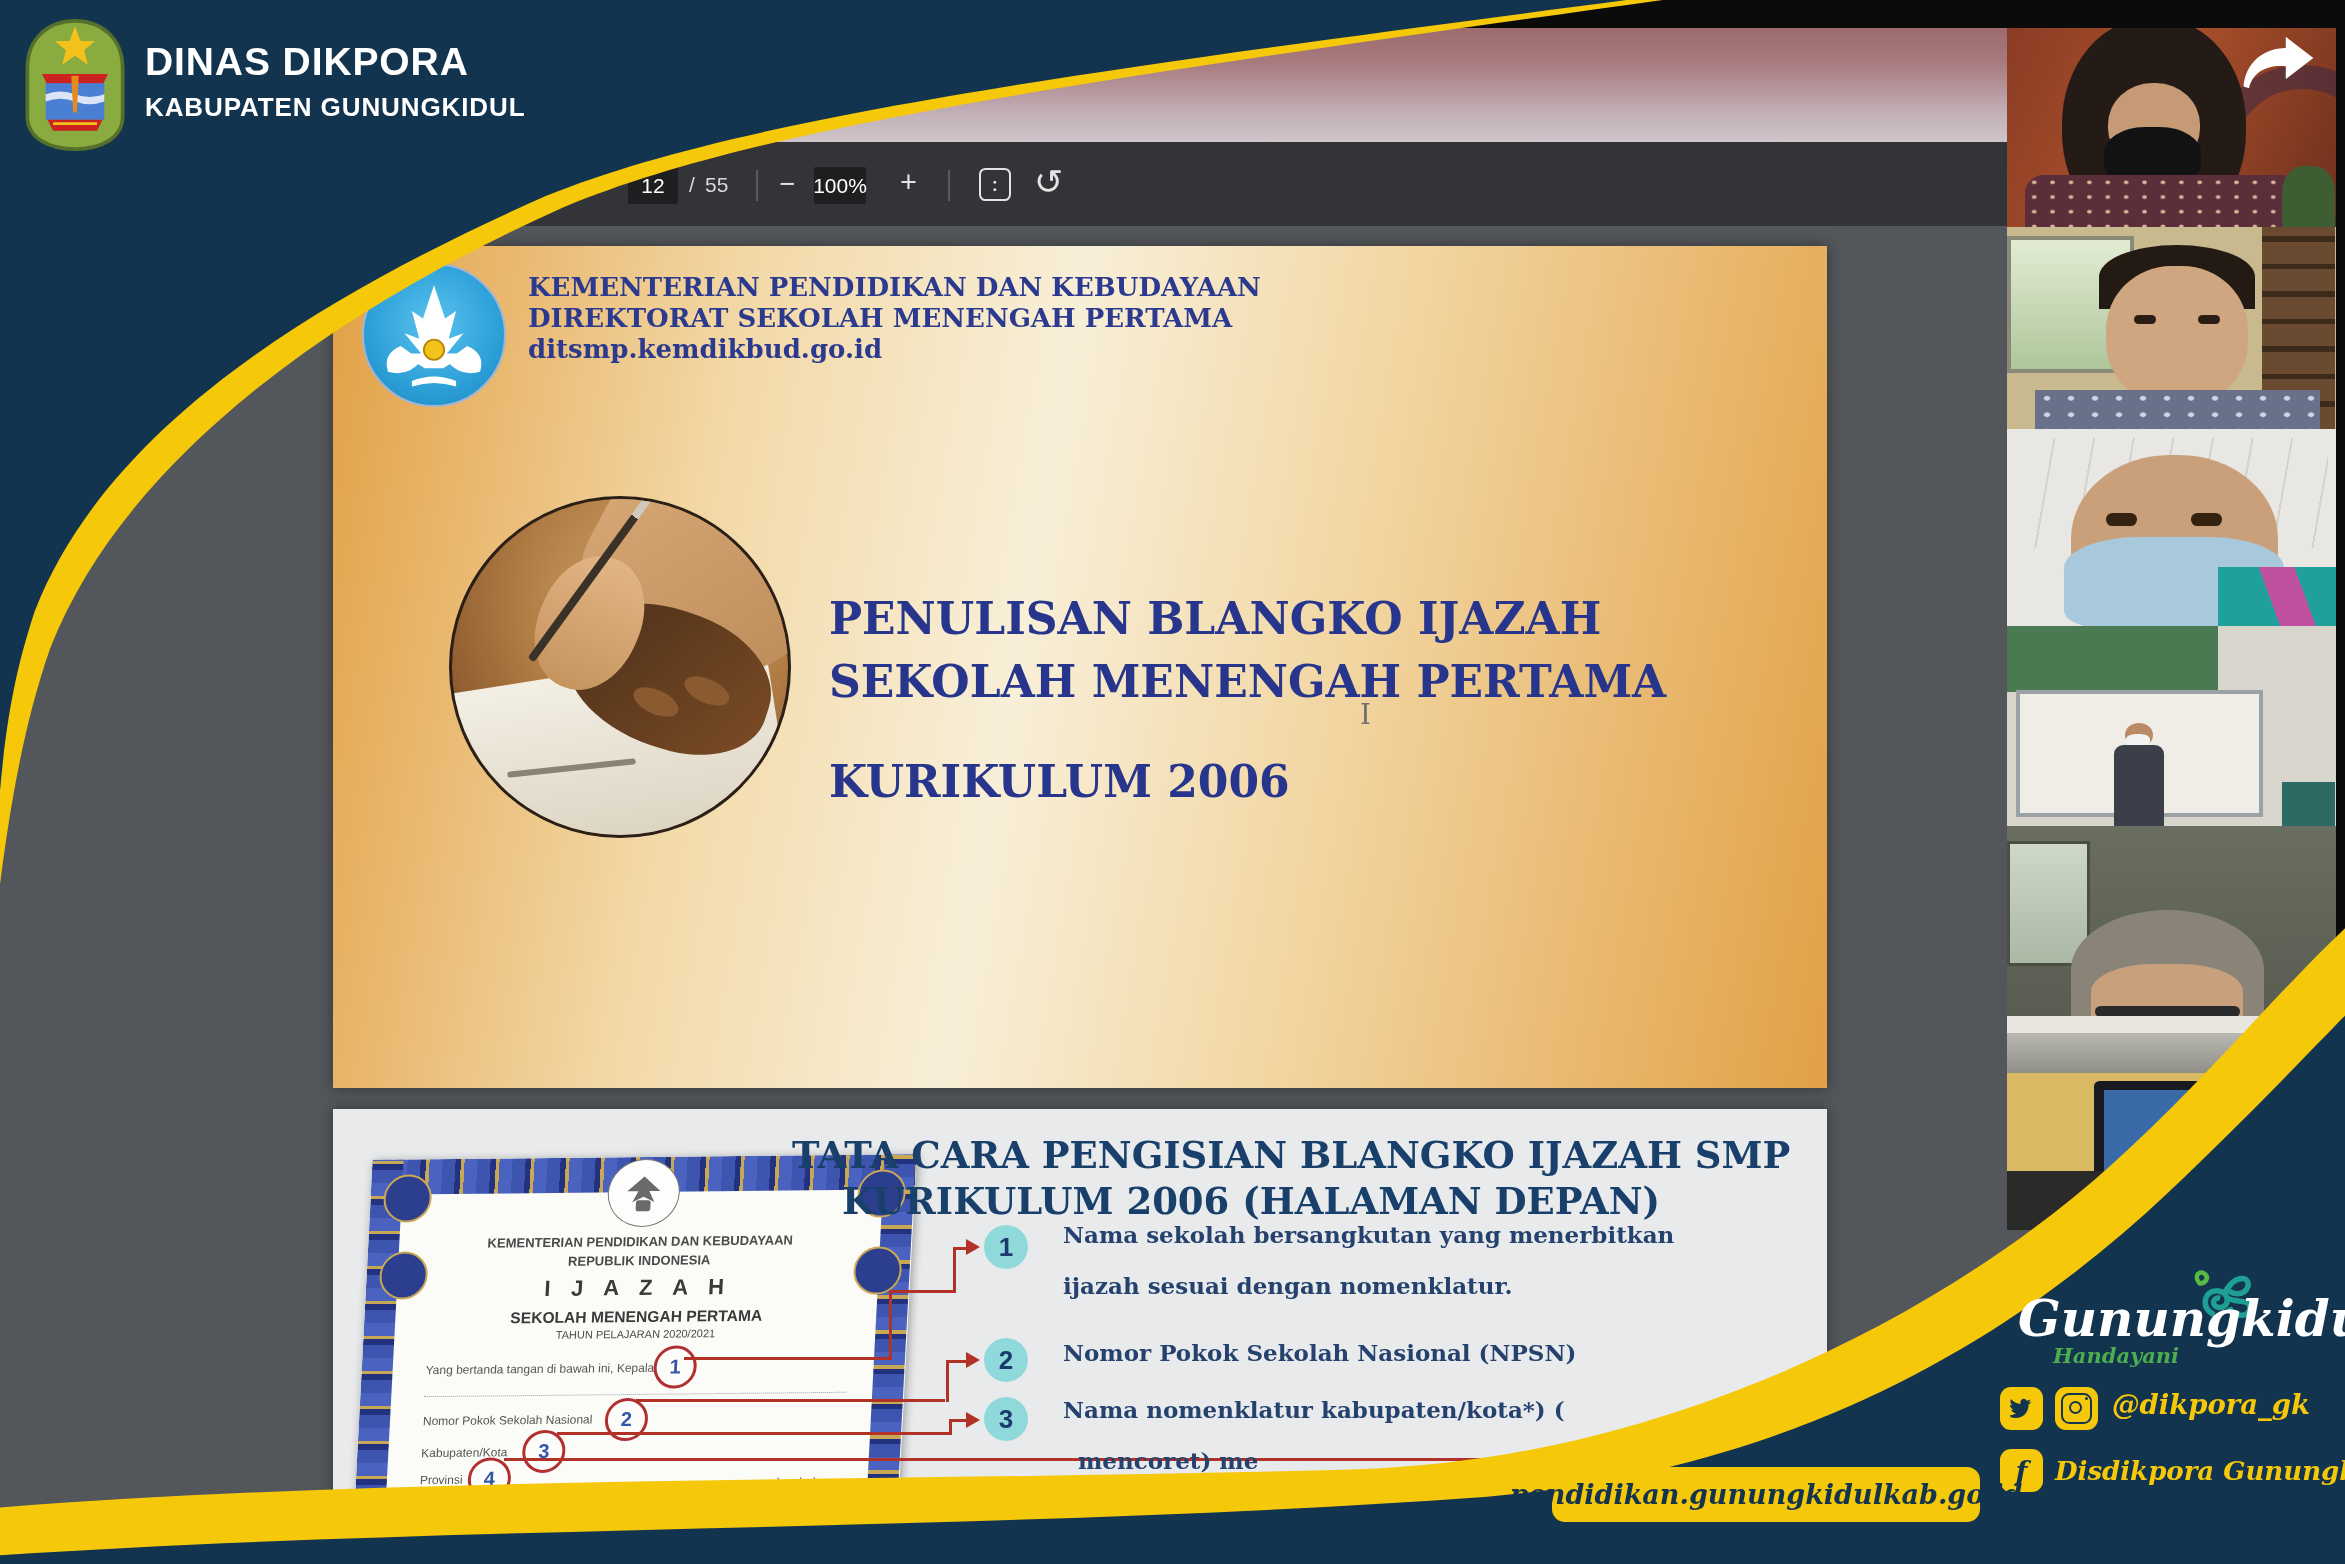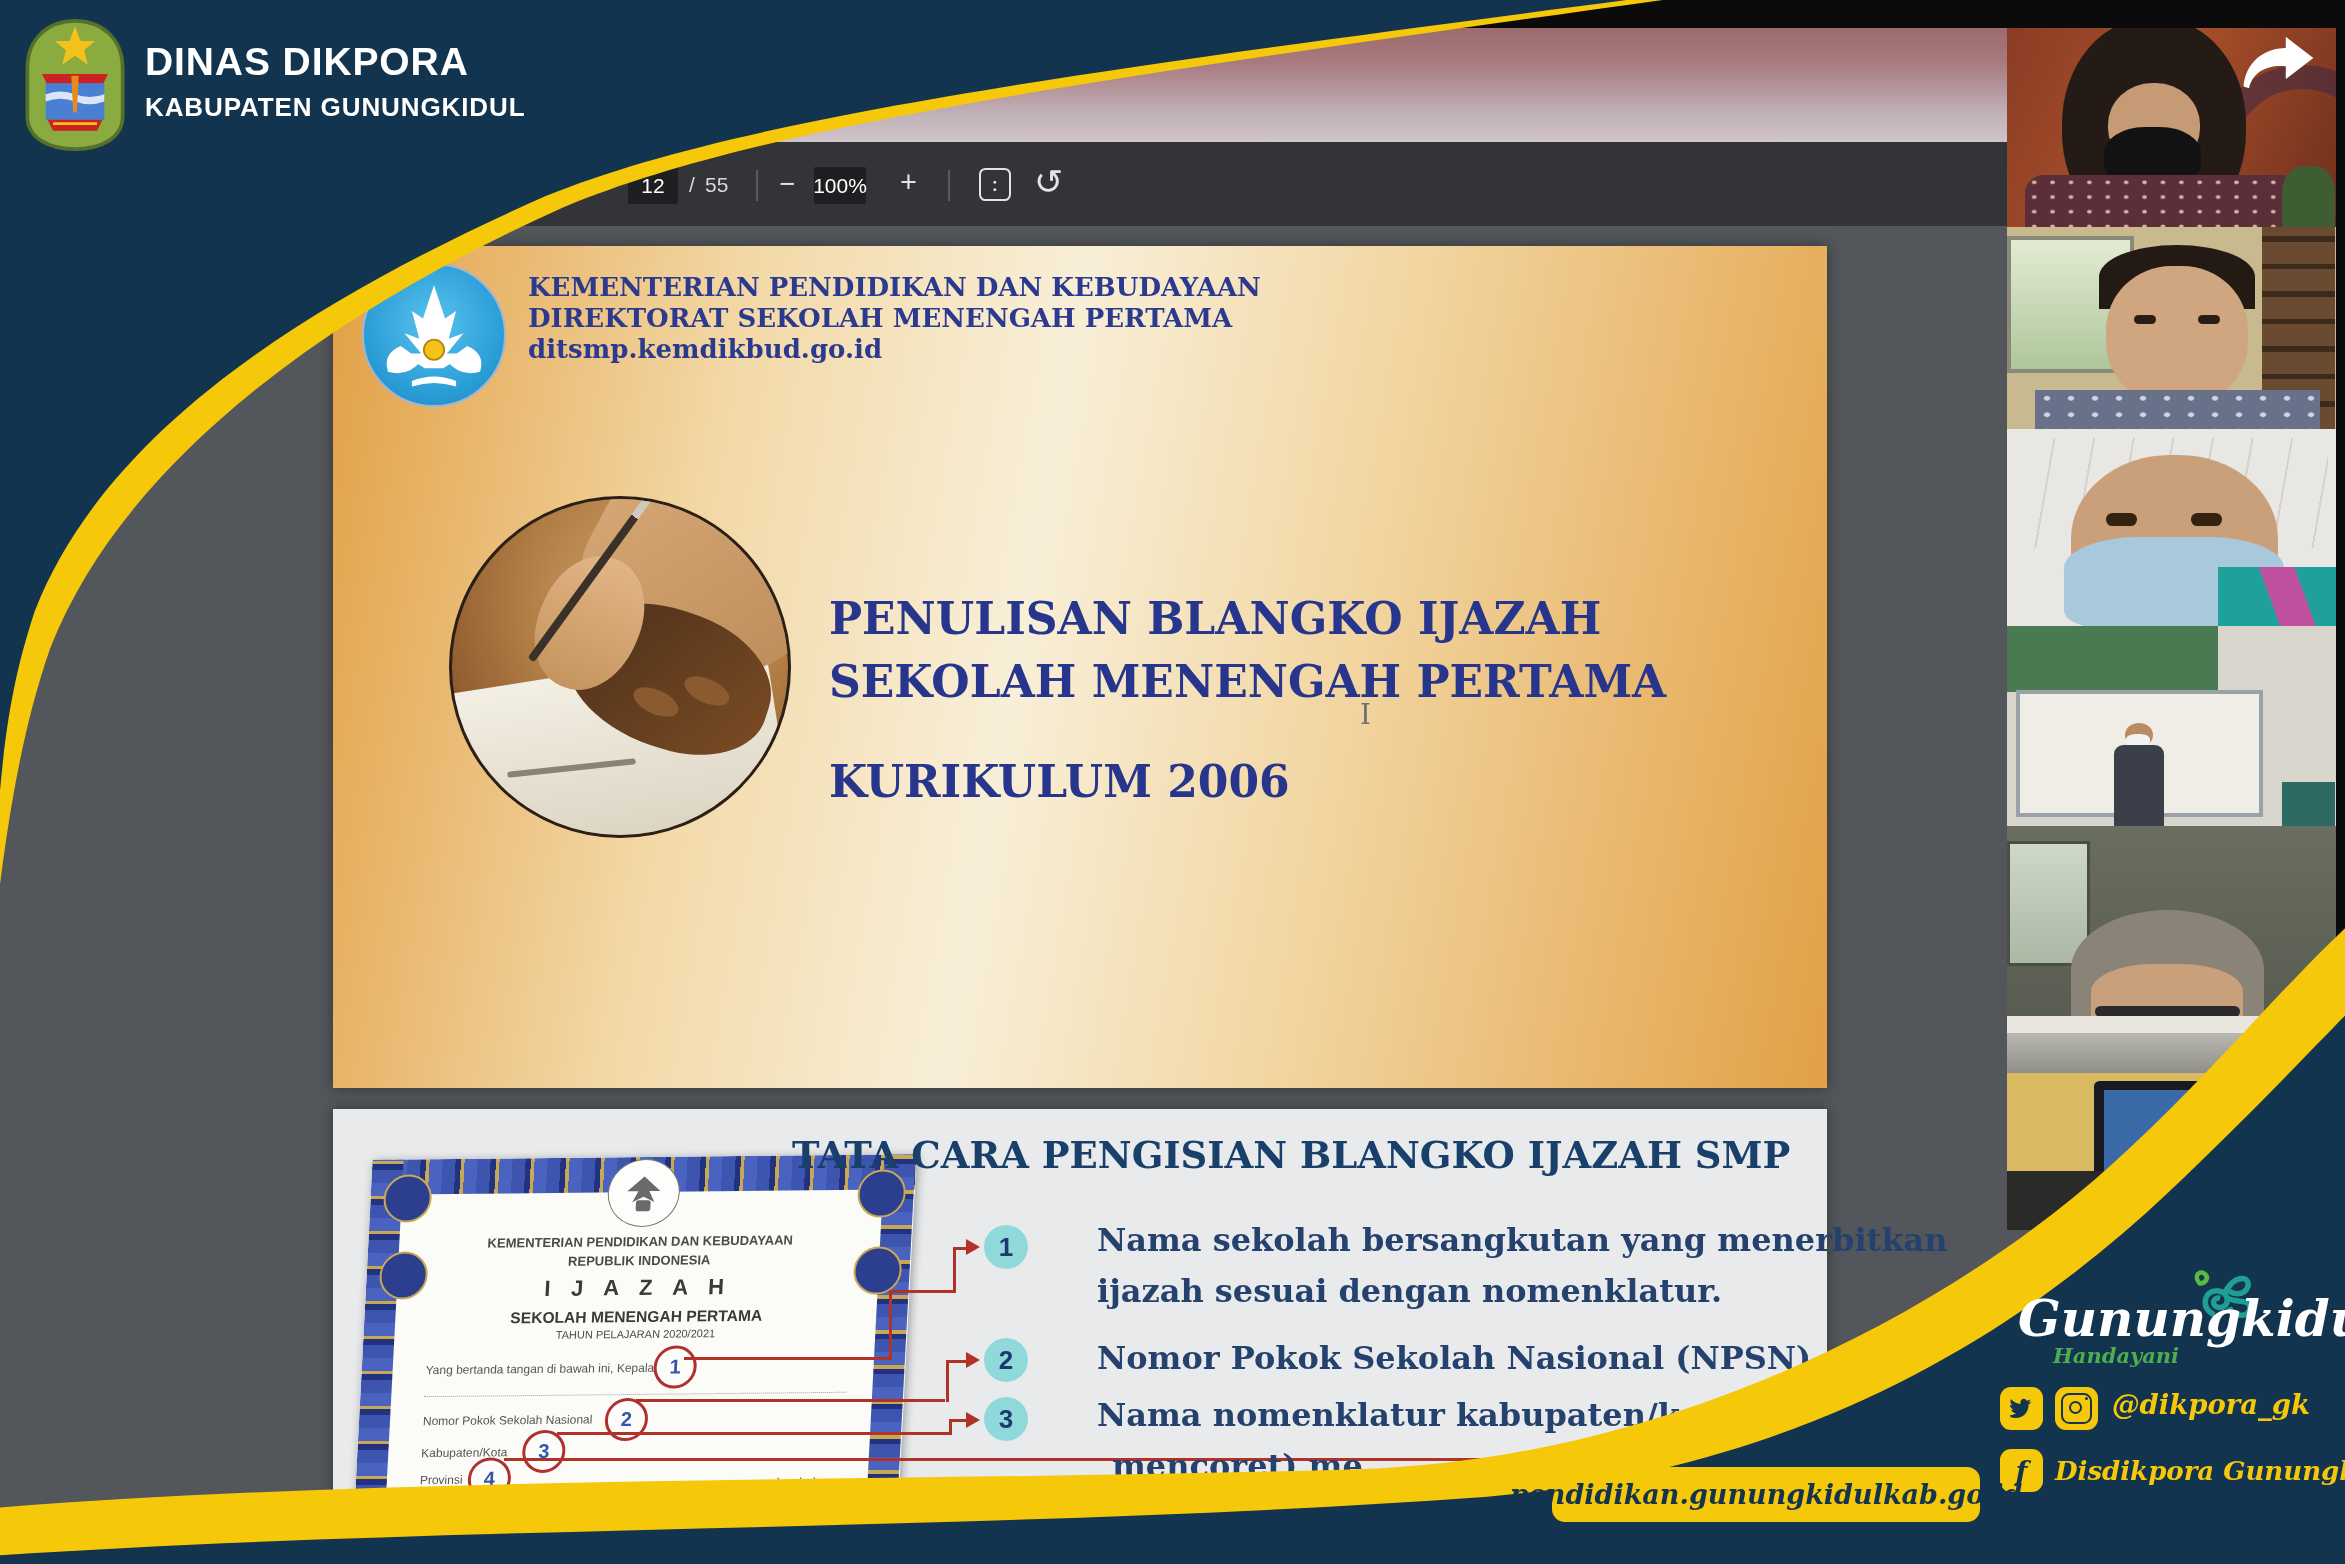--- a/index.html
+++ b/index.html
@@ -28,21 +28,21 @@
      border:2.8px solid #9db6d8;overflow:hidden;}
   .photo-circle{left:449px;top:496px;width:336px;height:336px;border-radius:50%;
      border:3.7px solid #2b2017;overflow:hidden;
      background:radial-gradient(circle at 62% 30%,#d3a870 0%,#b07c44 45%,#86552a 78%,#6d431f 100%);}
   .ibeam{font-family:"DejaVu Serif",serif;color:#6f6f6f;font-size:27.5px;}
   
   .page13{left:333px;top:1109px;width:1494px;height:455px;background:#e9eaec;
      box-shadow:0 0 13px rgba(0,0,0,.4);}
   .guide-title{font-family:"DejaVu Serif",serif;font-weight:bold;color:#19406b;font-size:37px;
      width:918px;text-align:center;white-space:nowrap;}
-  .guide-item{font-family:"DejaVu Serif",serif;font-weight:600;color:#25426f;font-size:32px;white-space:nowrap;margin-left:34px;}
+  .guide-item{font-family:"DejaVu Serif",serif;font-weight:600;color:#25426f;font-size:23px;white-space:nowrap;}
   .badge{width:44px;height:44px;border-radius:50%;background:#8fd9da;color:#1d3a6e;
      font-weight:bold;font-size:26px;display:flex;align-items:center;justify-content:center;
      font-family:"Liberation Sans",sans-serif;}
   .cert{left:29px;top:48px;width:544px;height:408px;background:#fbfbf8;
      transform:skew(-3deg,-0.6deg);box-shadow:1.8px 1.8px 9.2px rgba(0,0,0,.35);overflow:hidden;}
   .cb-h{left:0;width:544px;height:35px;background:repeating-linear-gradient(90deg,#3d55ae 0 13px,#22327e 13px 18.4px,#c9a855 18.4px 22px,#4a62c0 22px 35px);}
   .cb-v{top:0;width:31px;height:408px;background:repeating-linear-gradient(0deg,#3d55ae 0 13px,#22327e 13px 18.4px,#c9a855 18.4px 22px,#4a62c0 22px 35px);}
   .cb-corner{width:44px;height:44px;border-radius:50%;background:#2c3f8f;border:2.8px solid #c9a855;}
   .cert-gray{color:#4a4a4a;text-align:center;width:544px;white-space:nowrap;}
   .cert-field{color:#555;font-size:12px;white-space:nowrap;}
@@ -164,20 +164,21 @@
     <div class="abs redline" style="left:613px;top:251px;width:2.8px;height:42px;"></div>
     <div class="abs redline" style="left:613px;top:251px;width:20px;height:2.8px;"></div>
     <div class="abs red-arrow" style="left:633px;top:243px;"></div>
     <div class="abs redline" style="left:224px;top:323px;width:392px;height:2.8px;"></div>
     <div class="abs redline" style="left:616px;top:310px;width:2.8px;height:15.6px;"></div>
     <div class="abs redline" style="left:616px;top:310px;width:16.5px;height:2.8px;"></div>
     <div class="abs red-arrow" style="left:633px;top:303px;"></div>
     <div class="abs redline" style="left:171px;top:349px;width:1056px;height:2.8px;"></div>
 
     <div class="abs guide-title" style="left:459px;top:24px;">TATA CARA PENGISIAN BLANGKO IJAZAH SMP</div>
+    <div class="abs guide-title" style="left:459px;top:70px;">KURIKULUM 2006 (HALAMAN DEPAN)</div>
     <div class="abs badge" style="left:651px;top:116px;">1</div>
     <div class="abs guide-item" style="left:730px;top:112px;">Nama sekolah bersangkutan yang menerbitkan</div>
     <div class="abs guide-item" style="left:730px;top:163px;">ijazah sesuai dengan nomenklatur.</div>
     <div class="abs badge" style="left:651px;top:229px;">2</div>
     <div class="abs guide-item" style="left:730px;top:230px;">Nomor Pokok Sekolah Nasional (NPSN)</div>
     <div class="abs badge" style="left:651px;top:288px;">3</div>
     <div class="abs guide-item" style="left:730px;top:287px;">Nama nomenklatur kabupaten/kota*) (</div>
     <div class="abs guide-item" style="left:745px;top:338px;">mencoret) me</div>
   </div>
 

